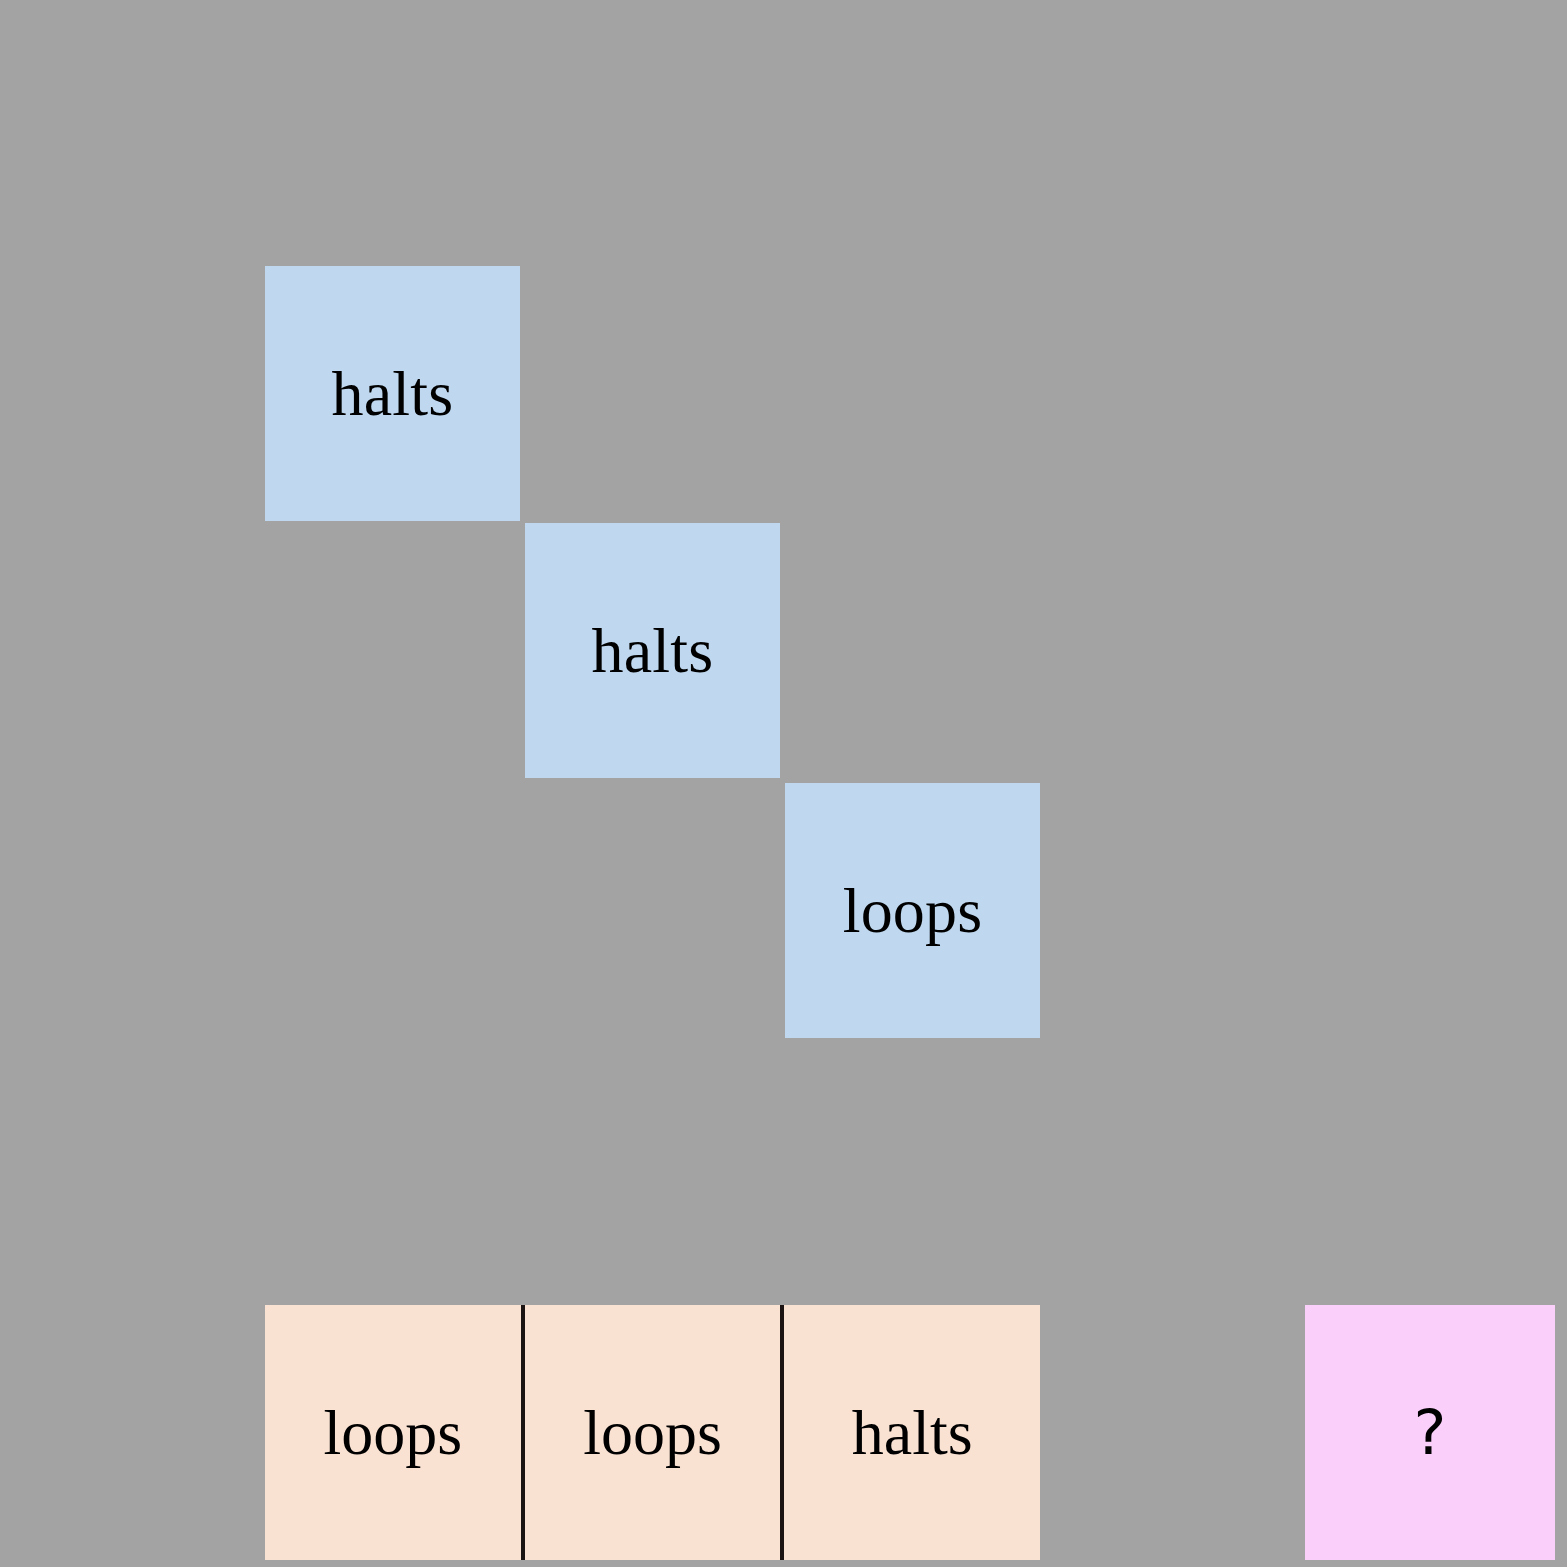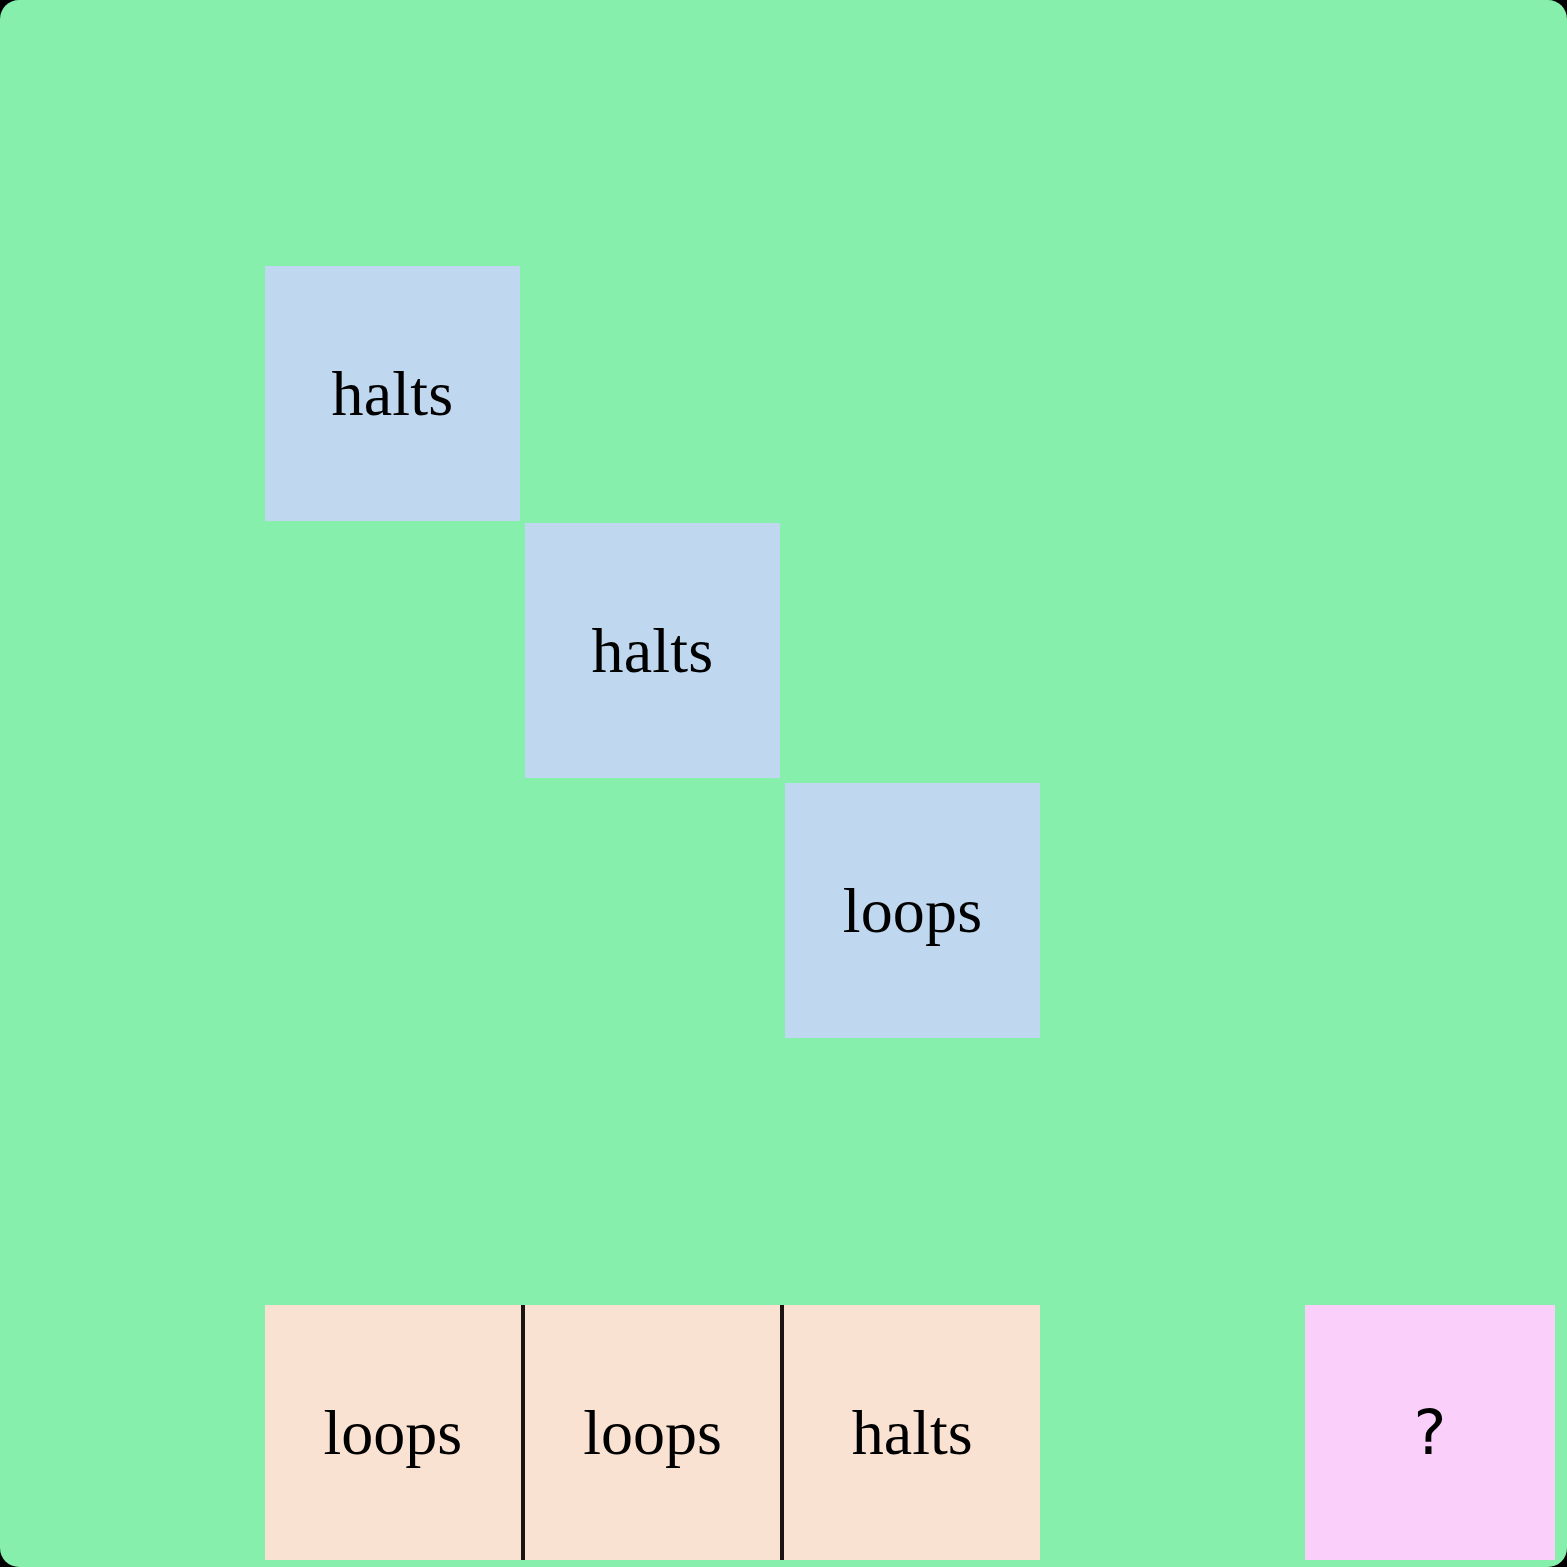--- a/index.html
+++ b/index.html
@@ -5,24 +5,23 @@
 <style>
   html, body {
     margin: 0;
     padding: 0;
     background: #000000;
   }
   #stage {
     position: relative;
     width: 1567px;
     height: 1567px;
-    background: #86efac;
+    background: #a3a3a3;
     overflow: hidden;
     font-family: "Liberation Serif", "DejaVu Serif", serif;
-    border-radius: 19px;
   }
   .cell {
     position: absolute;
     box-sizing: border-box;
     display: flex;
     align-items: center;
     justify-content: center;
     color: #000000;
     font-size: 64px;
     line-height: 1;

